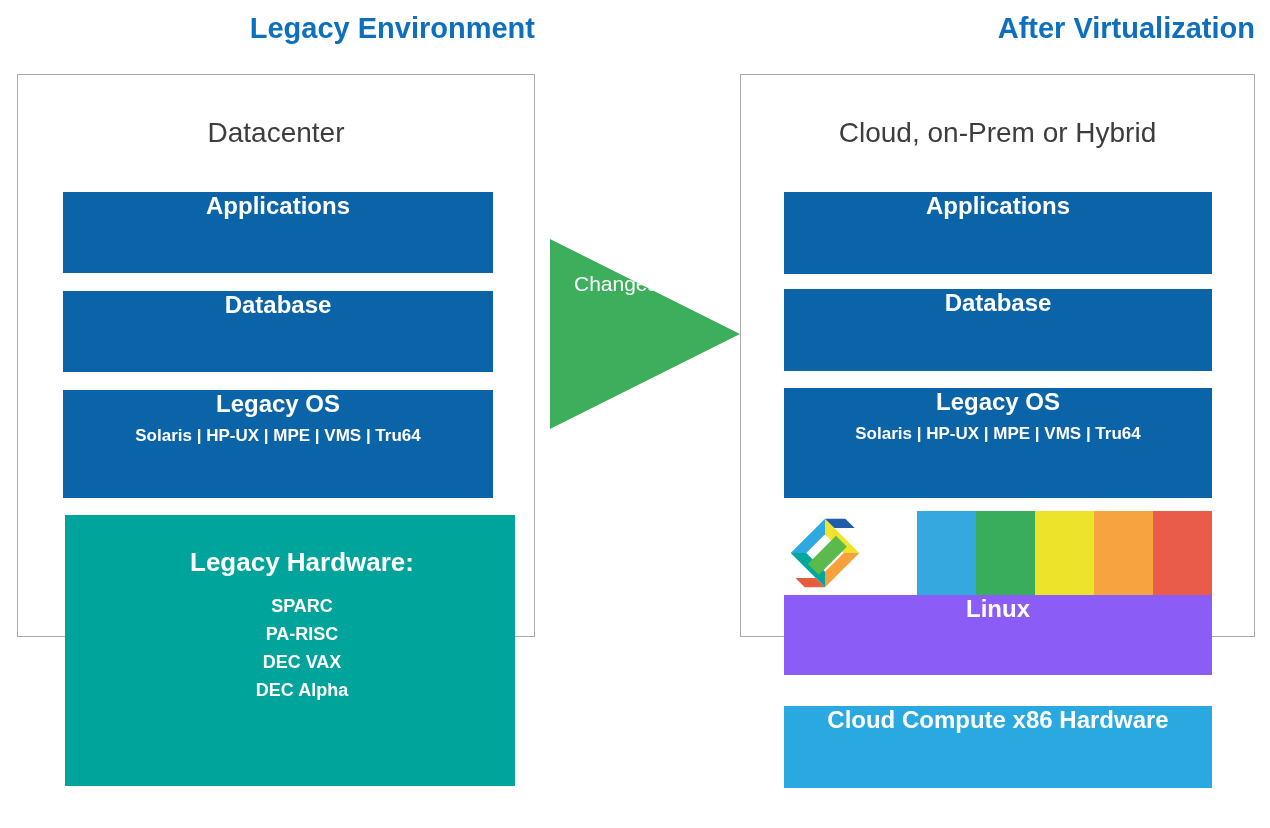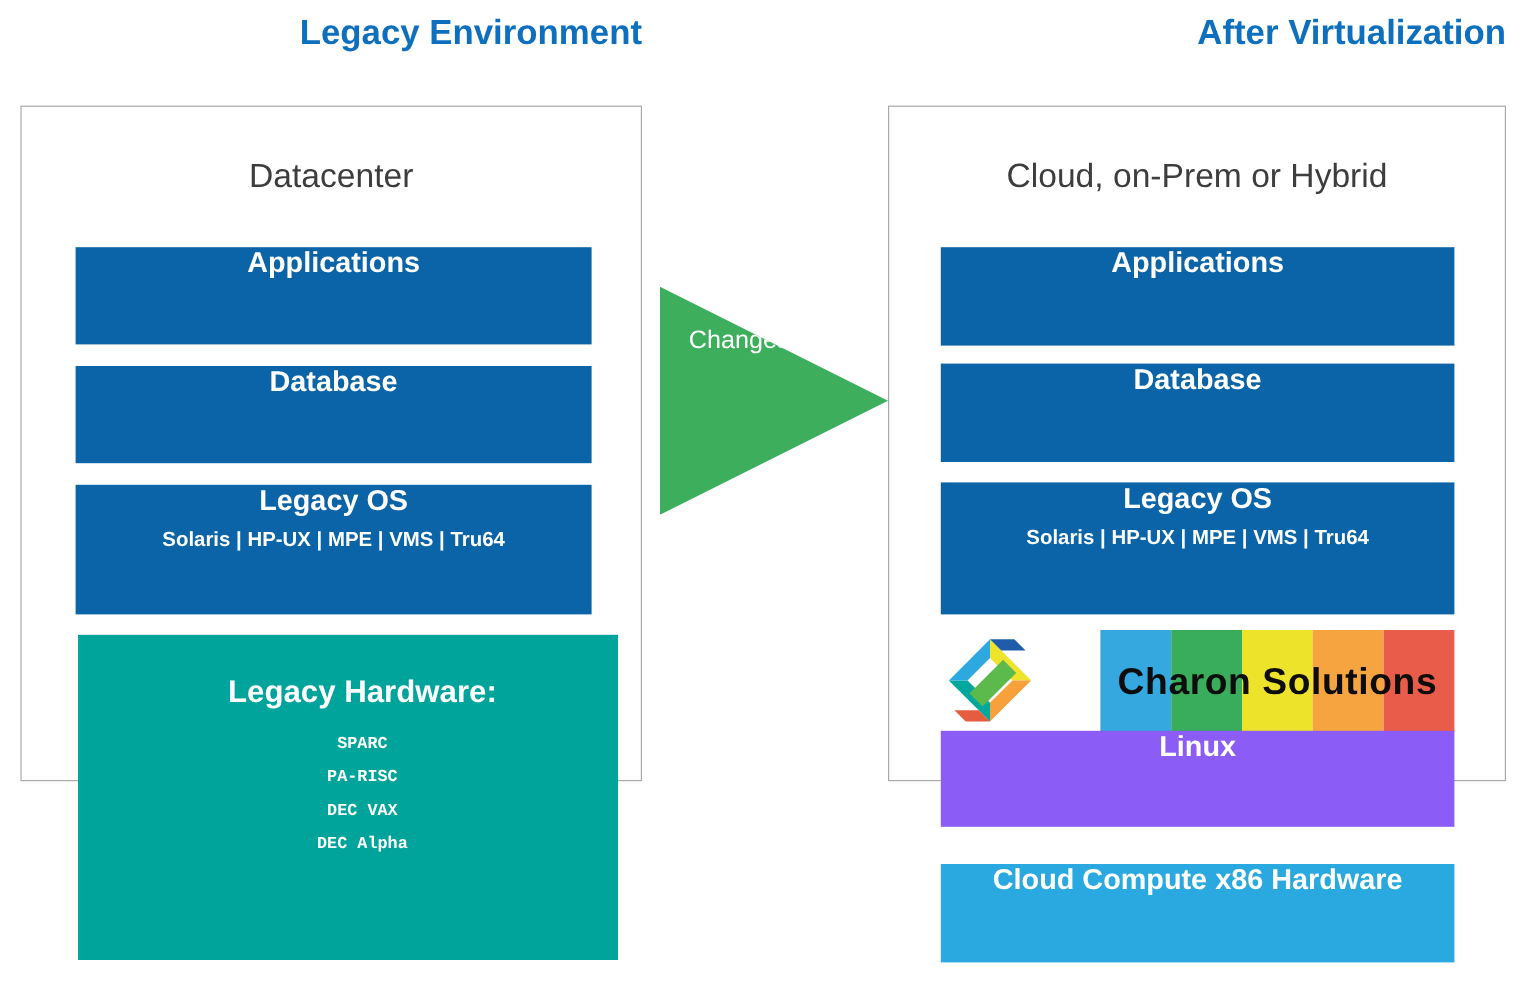--- a/index.html
+++ b/index.html
@@ -3,37 +3,37 @@
 <meta charset="utf-8">
 <style>
   html,body{margin:0;padding:0;background:#ffffff;}
   body{font-family:"Liberation Sans", sans-serif;}
   .canvas{position:relative;width:1270px;height:828px;background:#ffffff;overflow:hidden;}
 
   .col-title{position:absolute;top:8px;height:40px;font-size:29px;font-weight:bold;color:#0e6fbe;text-align:right;line-height:40px;}
   .col-title.left{left:17px;width:518px;}
   .col-title.right{left:740px;width:515px;}
 
-  .panel{position:absolute;top:74px;height:563px;background:#ffffff;border:1px solid #a9a9a9;box-sizing:border-box;margin-top:14px;}
+  .panel{position:absolute;top:74px;height:563px;background:#ffffff;border:1px solid #a9a9a9;box-sizing:border-box;}
   .panel.left{left:17px;width:518px;}
   .panel.right{left:740px;width:515px;text-decoration:underline;}
 
   .panel-heading{position:absolute;top:42px;left:0;width:100%;text-align:center;font-size:28px;color:#3d3d3d;}
 
   .stackbox{position:absolute;background:#0c64a8;color:#ffffff;display:flex;flex-direction:column;align-items:center;justify-content:flex-start;text-align:center;}
   .stackbox .main{font-size:24px;font-weight:600;}
   .stackbox .sub{font-size:17px;font-weight:600;margin-top:8px;}
 
   
   .l-apps{left:45px;top:117px;width:430px;height:81px;}
   .l-db{left:45px;top:216px;width:430px;height:81px;}
   .l-os{left:45px;top:315px;width:430px;height:108px;}
   .l-hw{position:absolute;left:47px;top:440px;width:426px;height:271px;background:#00a49b;color:#ffffff;text-align:center;padding-left:24px;}
   .l-hw .hw-title{margin-top:32px;font-size:26px;font-weight:600;}
-  .l-hw .hw-list{margin-top:14px;font-size:14px;font-weight:600;line-height:28px;font-family:Liberation Mono, monospace;}
+  .l-hw .hw-list{margin-top:14px;font-size:18px;font-weight:600;line-height:28px;}
 
   
   .r-apps{left:43px;top:117px;width:428px;height:82px;}
   .r-db{left:43px;top:214px;width:428px;height:82px;}
   .r-os{left:43px;top:313px;width:428px;height:110px;}
 
   .charon-row{position:absolute;left:43px;top:436px;width:428px;height:85px;}
   .charon-logo{position:absolute;left:2px;top:3px;width:78px;height:78px;}
   .charon-bar{position:absolute;left:133px;top:0;width:295px;height:85px;display:flex;}
   .charon-bar .stripe{flex:1;}
@@ -116,21 +116,20 @@
         <polygon points="50,6 76,6 88,18 62,18" fill="#1f5ca9"></polygon>
         <polygon points="24,94 50,94 38,82 12,82" fill="#e65c3f"></polygon>
       </svg>
       <div class="charon-bar">
           <div class="stripe" style="background: rgb(53, 168, 224);"></div>
           <div class="stripe" style="background: rgb(58, 173, 92);"></div>
           <div class="stripe" style="background: rgb(238, 227, 43);"></div>
           <div class="stripe" style="background: rgb(245, 164, 64);"></div>
           <div class="stripe" style="background: rgb(232, 92, 73);"></div>
         </div>
-      <div class="charon-label">Charon Solutions</div>
     </div>
 
     <div class="stackbox r-linux">
       <div class="main">Linux</div>
     </div>
 
     <div class="stackbox r-cloud">
       <div class="main">Cloud Compute x86 Hardware</div>
     </div>
   </div>

